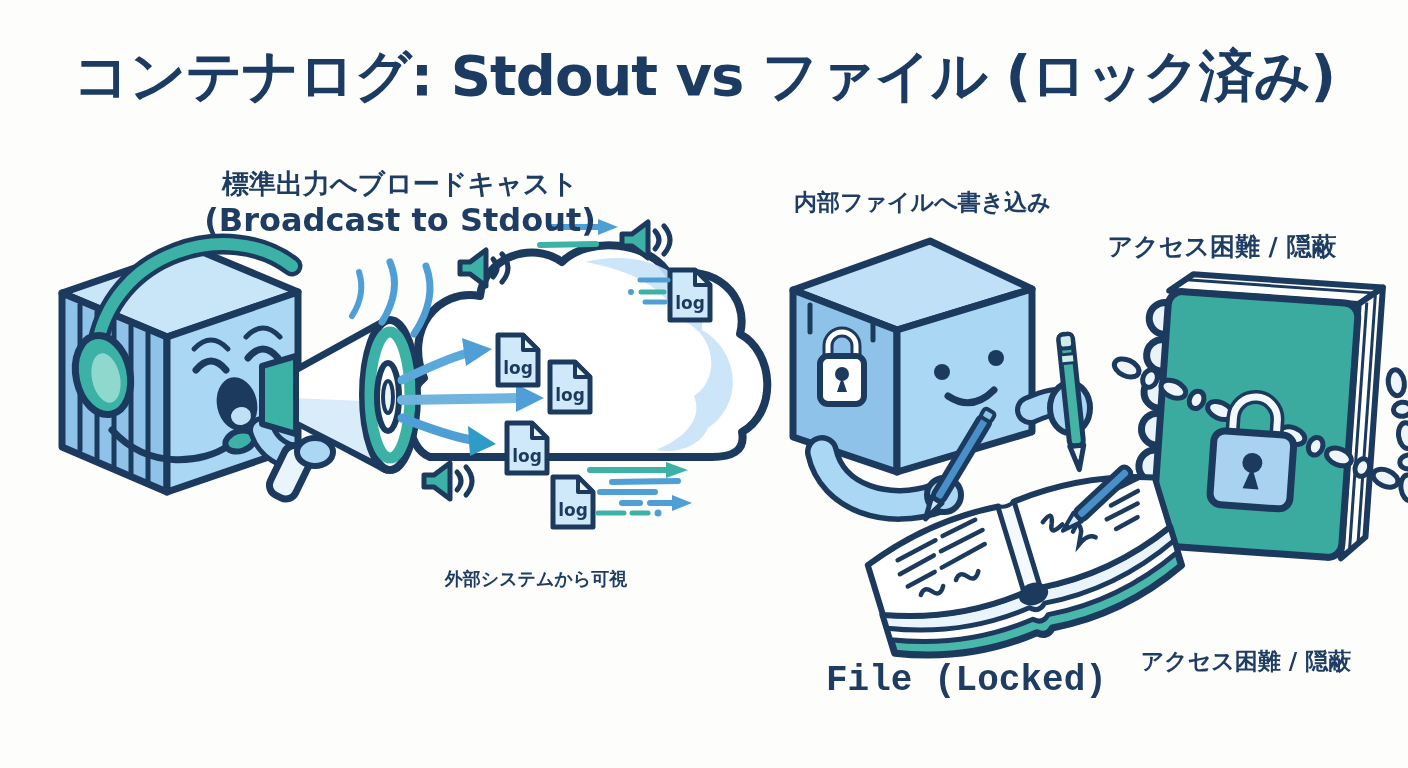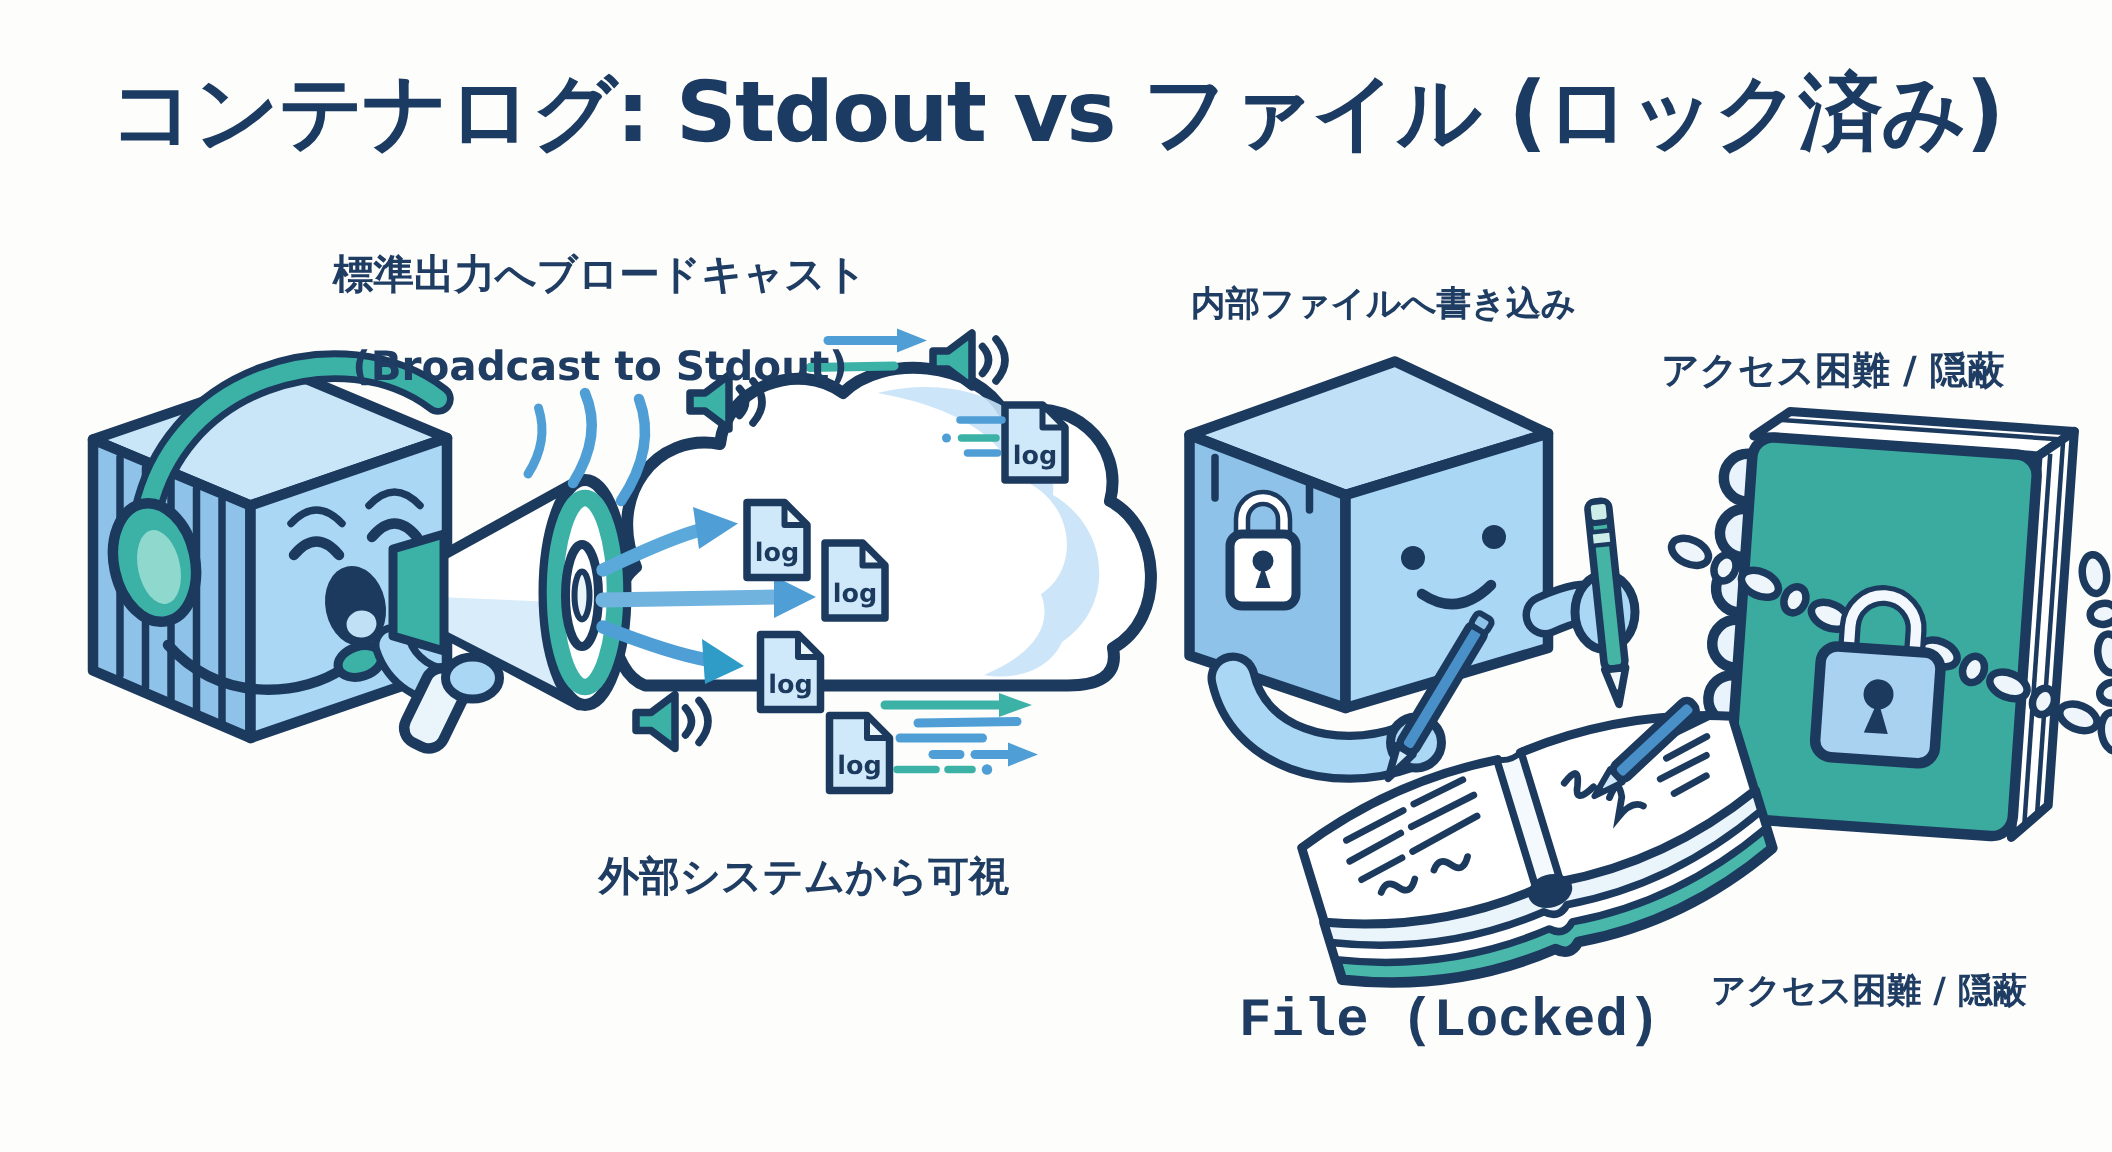--- a/index.html
+++ b/index.html
@@ -8,23 +8,23 @@
     width:1408px;height:768px;
     background:#fdfdfb;
     overflow:hidden;
     font-family:"DejaVu Sans","Liberation Sans",sans-serif;
     color:#1f3d63;
   }
   .lbl{position:absolute;font-weight:700;color:#1f3d63;line-height:1.15;white-space:nowrap;}
   .center{text-align:center;}
   #title{left:0;right:0;top:44px;font-size:56px;letter-spacing:-1px;text-align:center;color:#1c3b62;}
   #bc1{left:150px;top:168px;width:500px;font-size:27px;}
-  #bc2{left:150px;top:202px;width:500px;font-size:27px;margin-top:27px;}
+  #bc2{left:150px;top:202px;width:500px;font-size:32px;}
   #container-label{left:120px;top:511px;font-size:30px;}
-  #visible-label{left:386px;top:569px;width:300px;font-size:27px;}
+  #visible-label{left:386px;top:569px;width:300px;font-size:18px;}
   #write-label{left:794px;top:190px;font-size:23px;font-family:Liberation Serif, serif;}
   #access-top{left:1072px;top:233px;width:300px;font-size:25px;}
   #file-label{left:826px;top:660px;font-size:36px;font-family:Liberation Mono, monospace;}
   #access-bottom{left:1096px;top:648px;width:300px;font-size:23px;}
   #risk-label{left:1088px;top:683px;width:300px;font-size:24px;}
   svg{position:absolute;left:0;top:0;}
 </style>
 </head>
 <body>
 

